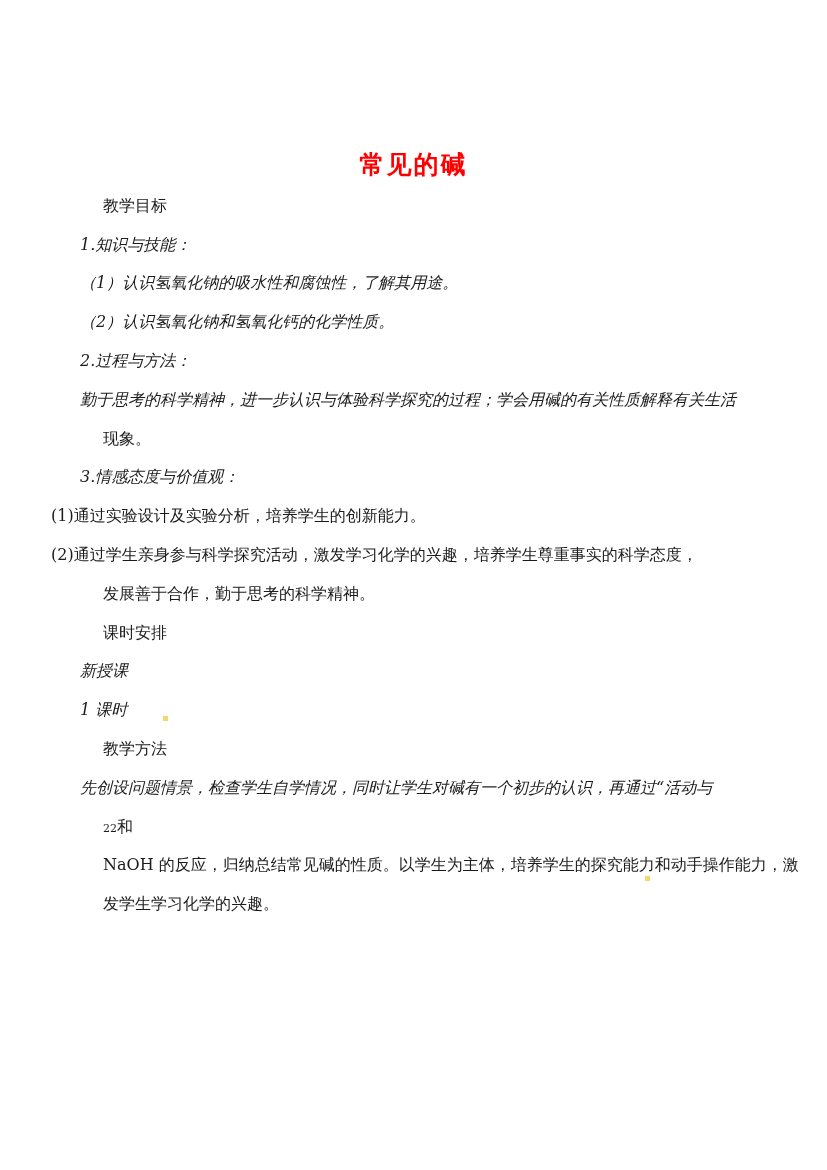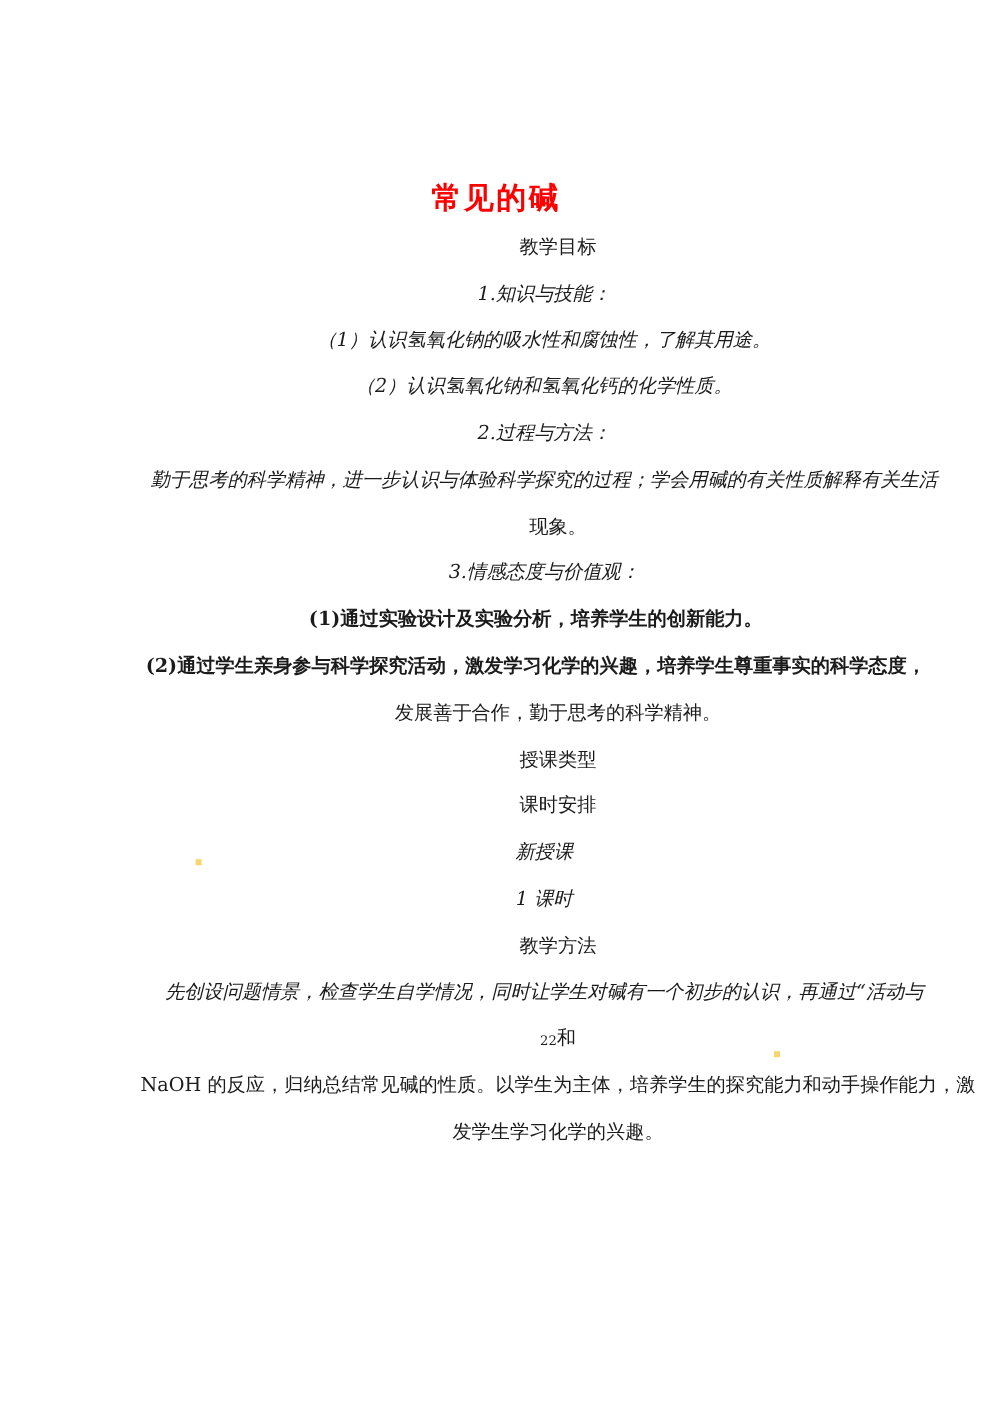--- a/index.html
+++ b/index.html
@@ -35,23 +35,22 @@
     white-space: pre;
   }
   .line {
     height: 38.8px;
     display: flex;
     align-items: center;
     font-size: 16px;
     white-space: pre;
     padding-left: 103px;
     box-sizing: border-box;
-    justify-content: center;
   }
-  .line.indent-1 { padding-left: 66px; font-weight: bold; }
+  .line.indent-1 { padding-left: 51px; }
   .line.indent-2 { padding-left: 80px; font-style: italic; }
   .line sub {
     font-size: 11px;
     line-height: 0;
     transform: translateY(2px);
   }
   .spell-dot {
     position: absolute;
     width: 5px;
     height: 5px;
@@ -67,21 +66,20 @@
       <div class="line indent-2"><span>1.知识与技能：</span></div>
       <div class="line indent-2"><span>（1）认识氢氧化钠的吸水性和腐蚀性，了解其用途。</span></div>
       <div class="line indent-2"><span>（2）认识氢氧化钠和氢氧化钙的化学性质。</span></div>
       <div class="line indent-2"><span>2.过程与方法：</span></div>
       <div class="line indent-2"><span>勤于思考的科学精神，进一步认识与体验科学探究的过程；学会用碱的有关性质解释有关生活</span></div>
       <div class="line indent-0"><span>现象。</span></div>
       <div class="line indent-2"><span>3.情感态度与价值观：</span></div>
       <div class="line indent-1"><span>(1)通过实验设计及实验分析，培养学生的创新能力。</span></div>
       <div class="line indent-1"><span>(2)通过学生亲身参与科学探究活动，激发学习化学的兴趣，培养学生尊重事实的科学态度，</span></div>
       <div class="line indent-0"><span>发展善于合作，勤于思考的科学精神。</span></div>
-      <div class="line indent-0"><span>授课类型</span></div>
       <div class="line indent-0"><span>课时安排</span></div>
       <div class="line indent-2"><span>新授课</span></div>
       <div class="line indent-2"><span>1 课时</span></div>
       <div class="line indent-0"><span>教学方法</span></div>
       <div class="line indent-2"><span>先创设问题情景，检查学生自学情况，同时让学生对碱有一个初步的认识，再通过“活动与</span></div>
       <div class="line indent-0"><sub>2</sub><sub>2</sub><span>和</span></div>
       <div class="line indent-0"><span>NaOH 的反应，归纳总结常见碱的性质。以学生为主体，培养学生的探究能力和动手操作能力，激</span></div>
       <div class="line indent-0"><span>发学生学习化学的兴趣。</span></div>
     </div>
 </div>

